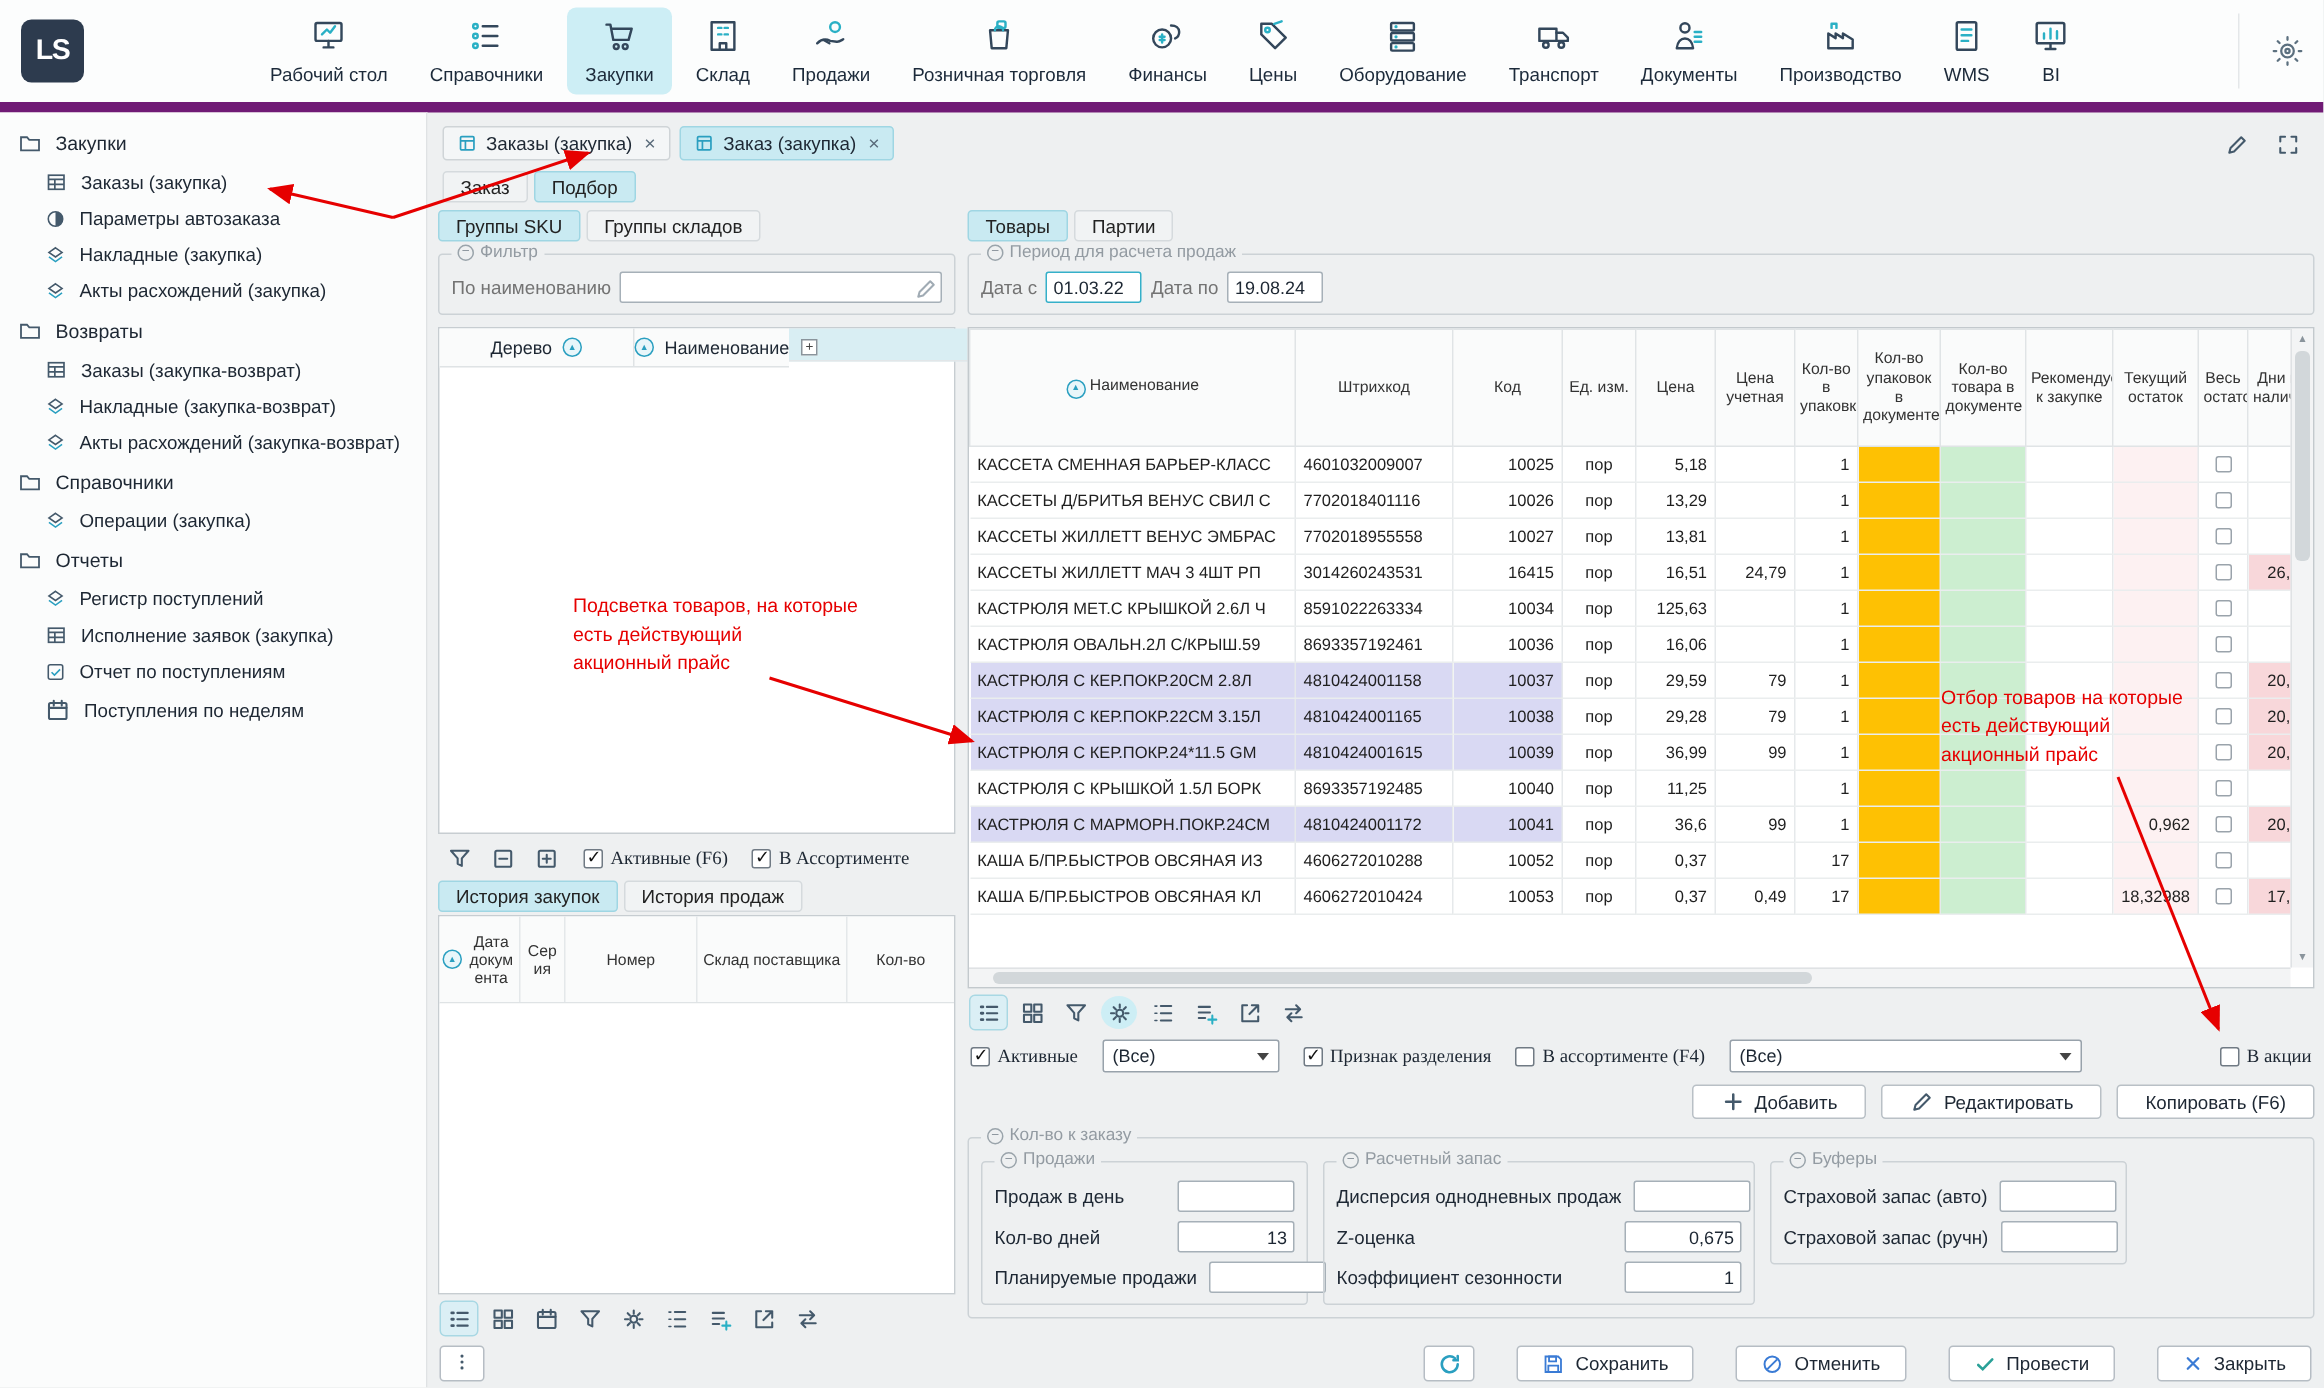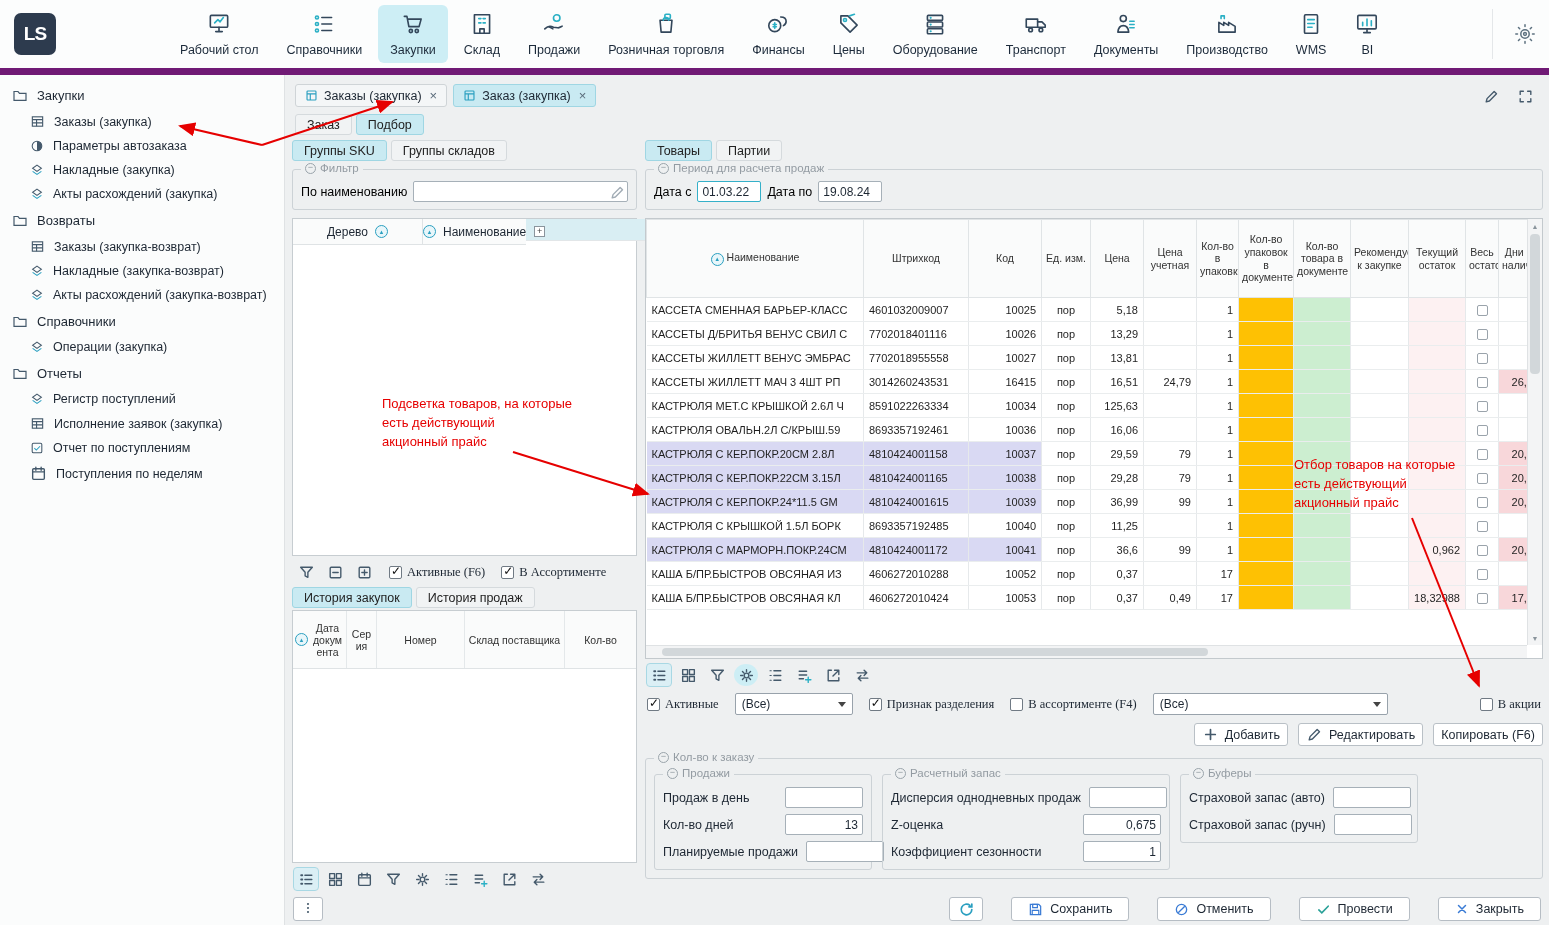--- a/index.html
+++ b/index.html
@@ -38,21 +38,21 @@
   .content{position:absolute;top:64px;left:0;right:0;bottom:32px;}
   .left-panel{position:absolute;left:7px;top:0;bottom:0;width:345px;display:flex;flex-direction:column;}
   .right-panel{position:absolute;left:360px;top:0;bottom:0;width:898px;display:flex;flex-direction:column;}
 
   
   .fs{border:1px solid #ccd2d6;border-radius:3px;position:relative;margin-top:8px;padding:11px 8px 7px;flex:none;}
   .legend{position:absolute;top:-8px;left:8px;display:flex;align-items:center;gap:4px;background:#eef0f1;padding:0 4px;color:#939ba2;font-size:11.5px;white-space:nowrap;}
   .collapse-ic{width:11px;height:11px;border:1px solid #9aa4ab;border-radius:50%;display:inline-flex;align-items:center;justify-content:center;font-size:9px;line-height:1;color:#8a949c;cursor:pointer;}
   .collapse-ic:before{content:"−";margin-top:-1px;}
   .frow{display:flex;align-items:center;gap:6px;}
-  .flabel{font-size:12.5px;color:#000000;white-space:nowrap;}
+  .flabel{font-size:12.5px;color:#737373;white-space:nowrap;}
   .tin{height:21px;border:1px solid #a6b0b8;border-radius:2px;background:#fff;font-family:inherit;font-size:12px;padding:0 4px;outline:none;color:#1d2733;}
   .tin.focus{border-color:#35b0c9;}
   .tin.date{width:64px;}
   .inwrap{position:relative;flex:1;display:flex;}
   .inwrap .tin{flex:1;padding-right:18px;}
   .in-ic{position:absolute;right:2px;top:3px;opacity:.5;}
   .num{text-align:right;}
 
   
   .tree-table{margin-top:8px;height:338px;background:#fff;border:1px solid #c7cdd1;display:flex;flex:none;}
@@ -105,21 +105,21 @@
   .vscroll .arr.down{position:absolute;bottom:0;left:0;right:0;}
   .vscroll .thumb{position:absolute;top:15px;left:2px;right:2px;height:140px;background:#d2d7da;border-radius:4px;}
   .hscroll{position:absolute;left:0;right:15px;bottom:0;height:13px;background:#f3f4f5;border-top:1px solid #dfe2e4;}
   .hscroll .thumb{position:absolute;left:16px;top:2px;bottom:2px;width:62%;background:#d2d7da;border-radius:4px;}
 
   
   .ctrlrow{display:flex;align-items:center;gap:16px;height:26px;margin-top:2px;padding:0 2px;flex:none;}
   .select{display:flex;align-items:center;justify-content:space-between;height:22px;border:1px solid #98a2ab;border-radius:2px;background:#fff;padding:0 6px;font-size:12px;cursor:pointer;}
   .car{width:0;height:0;border-left:4px solid transparent;border-right:4px solid transparent;border-top:5px solid #444;}
   .btnrow{display:flex;justify-content:flex-end;gap:10px;margin-top:6px;flex:none;}
-  .btn{height:23px;display:inline-flex;align-items:center;gap:6px;padding:0 7px;background:#fff;border:1px solid #b9c0c6;border-radius:3px;font-size:12.5px;cursor:pointer;color:#1d2733;font-family:inherit;}
+  .btn{height:23px;display:inline-flex;align-items:center;gap:6px;padding:0 18px;background:#fff;border:1px solid #b9c0c6;border-radius:3px;font-size:12.5px;cursor:pointer;color:#1d2733;font-family:inherit;}
 
   
   .fs.qty{margin-top:12px;padding:13px 8px 8px;}
   .qty-inner{display:flex;gap:10px;align-items:flex-start;}
   .fs.sub{margin-top:2px;padding:9px 8px 4px;}
   .fs.sub.w1{width:218px;}
   .fs.sub.w2{width:288px;}
   .fs.sub.w3{width:238px;}
   .fs-row{display:flex;align-items:center;justify-content:space-between;height:27px;gap:8px;}
   .fs-label{font-size:12.5px;white-space:nowrap;}

